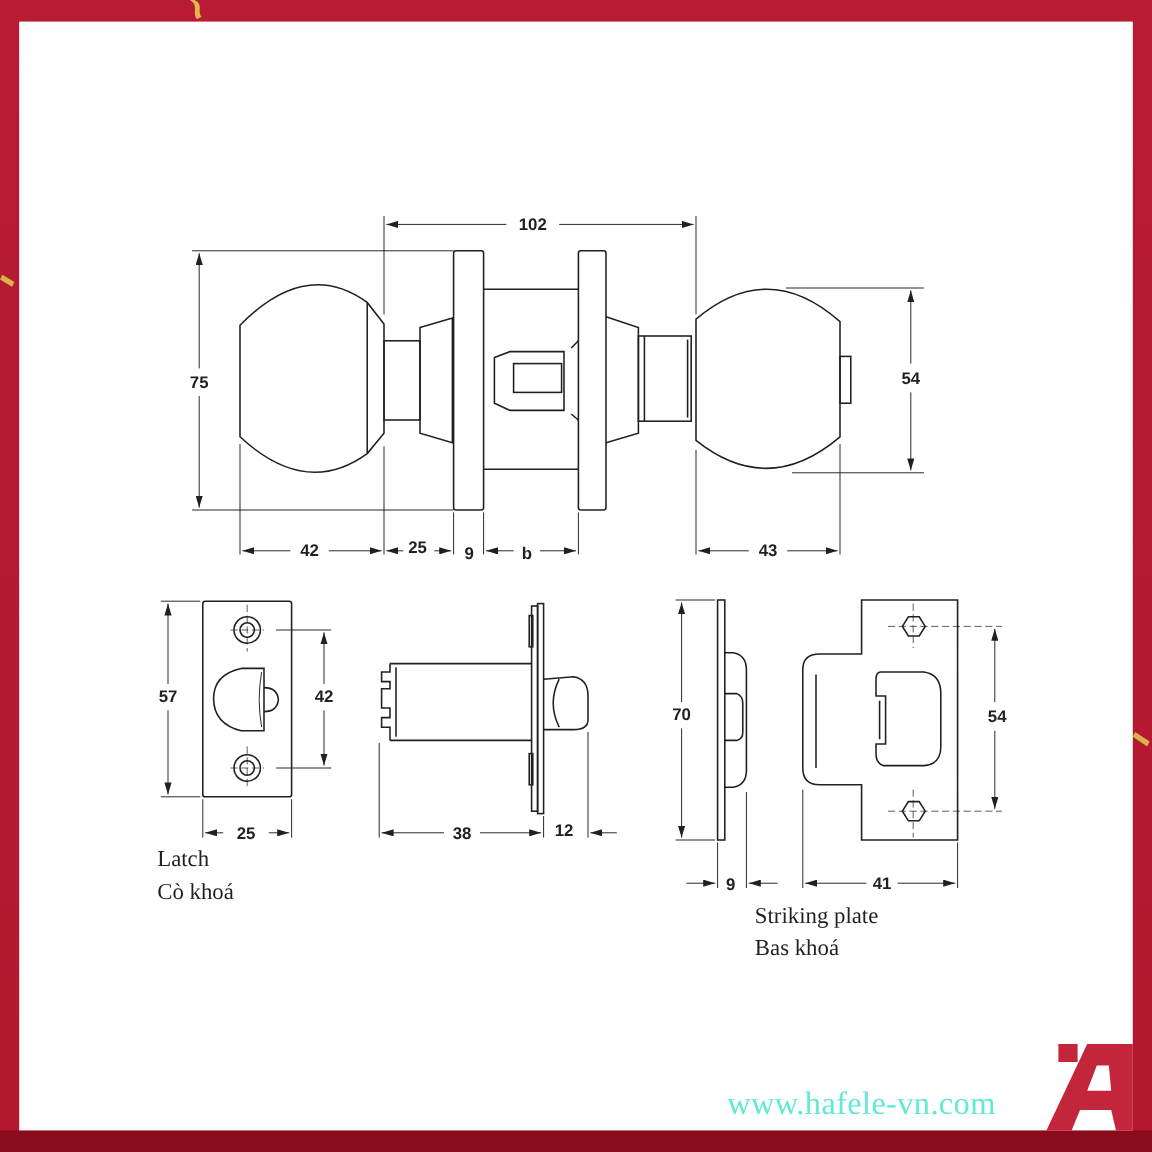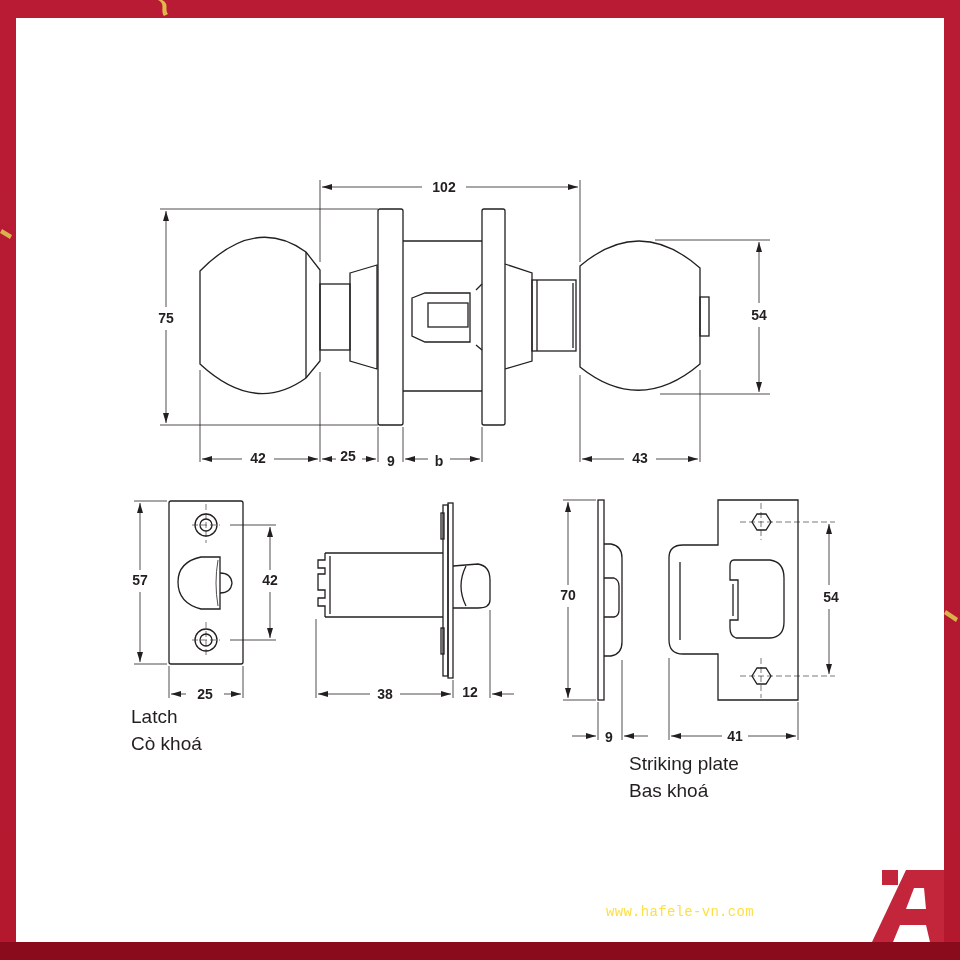--- a/index.html
+++ b/index.html
@@ -2,22 +2,22 @@
 <html><head>
 <meta charset="utf-8">
 <style>
   html,body{margin:0;padding:0;}
   body{width:960px;height:960px;position:relative;overflow:hidden;background:#b71c34;font-family:"Liberation Sans",sans-serif;}
   .frame{position:absolute;left:0;top:0;width:960px;height:960px;background:linear-gradient(180deg,#b91b35 0%,#b3182f 100%);}
   .bottom-band{position:absolute;left:0;top:942px;width:960px;height:18px;background:#8a0c1c;}
   .panel{position:absolute;left:16px;top:18px;width:928px;height:924px;background:#ffffff;}
   svg.drawing{position:absolute;left:0;top:0;}
   .dim{font-family:"Liberation Sans",sans-serif;font-weight:bold;font-size:14px;fill:#231f20;}
-  .caption{position:absolute;font-family:Liberation Sans, sans-serif;font-size:19px;color:#231f20;line-height:27px;}
-  .website{position:absolute;left:606px;top:904px;font-family:Liberation Mono, monospace;font-size:14px;color:#fde047;letter-spacing:0.3px;}
+  .caption{position:absolute;font-family:Liberation Serif, serif;font-size:19px;color:#231f20;line-height:27px;}
+  .website{position:absolute;left:606px;top:904px;font-family:Liberation Serif, serif;font-size:27px;color:#5eead4;letter-spacing:0.3px;}
   .confetti{position:absolute;}
 </style>
 </head>
 <body>
 
 <div class="frame"></div>
 <div class="bottom-band"></div>
 
 <svg class="confetti" style="left:150px;top:0" width="30" height="20">
     <path d="M8 0 C16 4 10 10 14 16 L18 14 C14 9 20 4 12 0 Z" fill="#e0b94a"></path>

